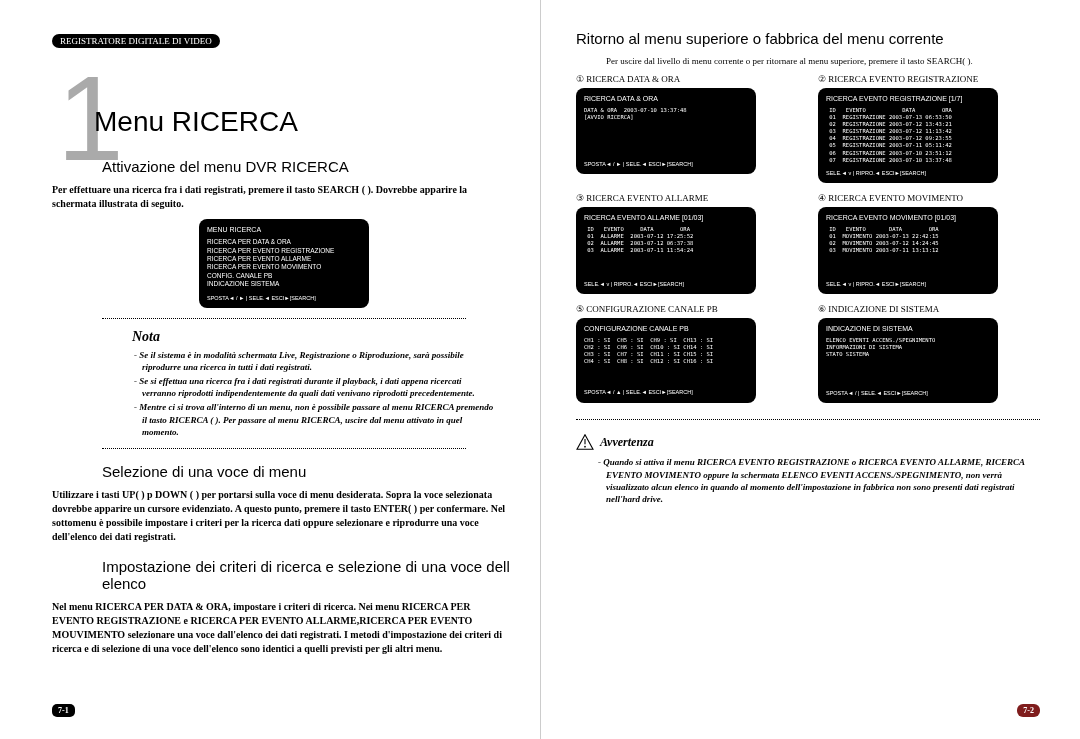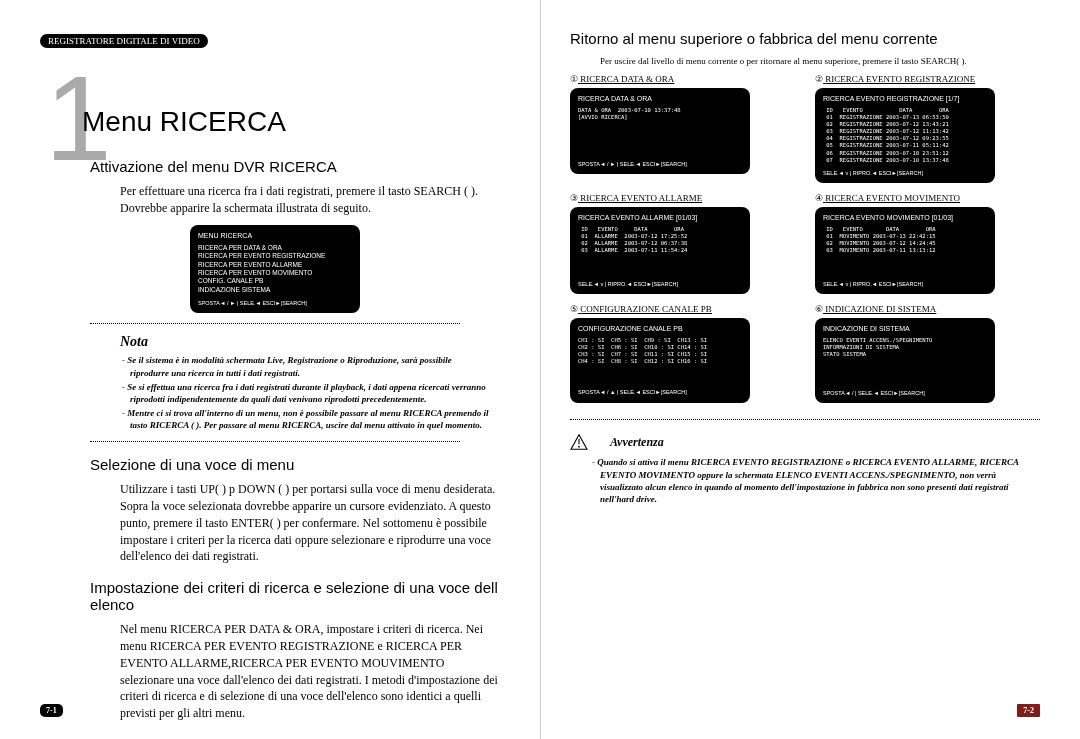--- a/index.html
+++ b/index.html
@@ -8,21 +8,21 @@
   font-family: "Times New Roman", Times, serif;
   width: 1080px;
   height: 739px;
   position: relative;
   color: #000;
 }
 .spread {
   display: flex;
   width: 100%;
   height: 100%;
-  padding: 30px 10px 10px 10px;
+  padding: 30px 10px 10px 22px;
 }
 .page {
   width: 50%;
   padding: 0 30px;
   position: relative;
 }
 .divider {
   position: absolute;
   left: 50%;
   top: 0;
@@ -64,24 +64,24 @@
   font-weight: 400;
   margin: 14px 0 8px 50px;
 }
 .h2-right {
   font-size: 15px;
   font-family: Arial, sans-serif;
   font-weight: 400;
   margin: 10px 0 8px 0;
 }
 .bodytext {
-  font-size: 12px;
-  margin-left: 80px;
+  font-size: 10px;
   margin-right: 10px;
   line-height: 1.4;
+  font-weight: bold;
 }
 .bodytext-right {
   font-size: 9px;
   margin-left: 30px;
   margin-right: 10px;
   line-height: 1.4;
 }
 .nota-title {
   font-style: italic;
   font-weight: bold;
@@ -128,21 +128,20 @@
 }
 .screen-footer {
   font-size: 5.5px;
   margin-top: 6px;
 }
 .right-grid {
   display: grid;
   grid-template-columns: 1fr 1fr;
   gap: 10px 20px;
   margin-top: 6px;
-  text-decoration: underline;
 }
 .cell-label {
   font-size: 9px;
   margin-bottom: 4px;
 }
 .cell-label .circ {
   display: inline-block;
   font-size: 9px;
 }
 .screen-right {
@@ -166,26 +165,26 @@
 }
 .page-num-right {
   position: absolute;
   bottom: 12px;
   right: 30px;
   background: #7f1d1d;
   color: #fff;
   font-size: 8px;
   font-weight: bold;
   padding: 2px 6px;
-  border-radius: 1px;
+  border-radius: 6px;
 }
 .warn-row {
   display: flex;
   align-items: center;
-  gap: 22px;
+  gap: 6px;
   margin: 14px 0 6px 0;
 }
 .warn-icon {
   width: 18px;
   height: 16px;
 }
 .warn-title {
   font-style: italic;
   font-weight: bold;
   font-size: 12px;

